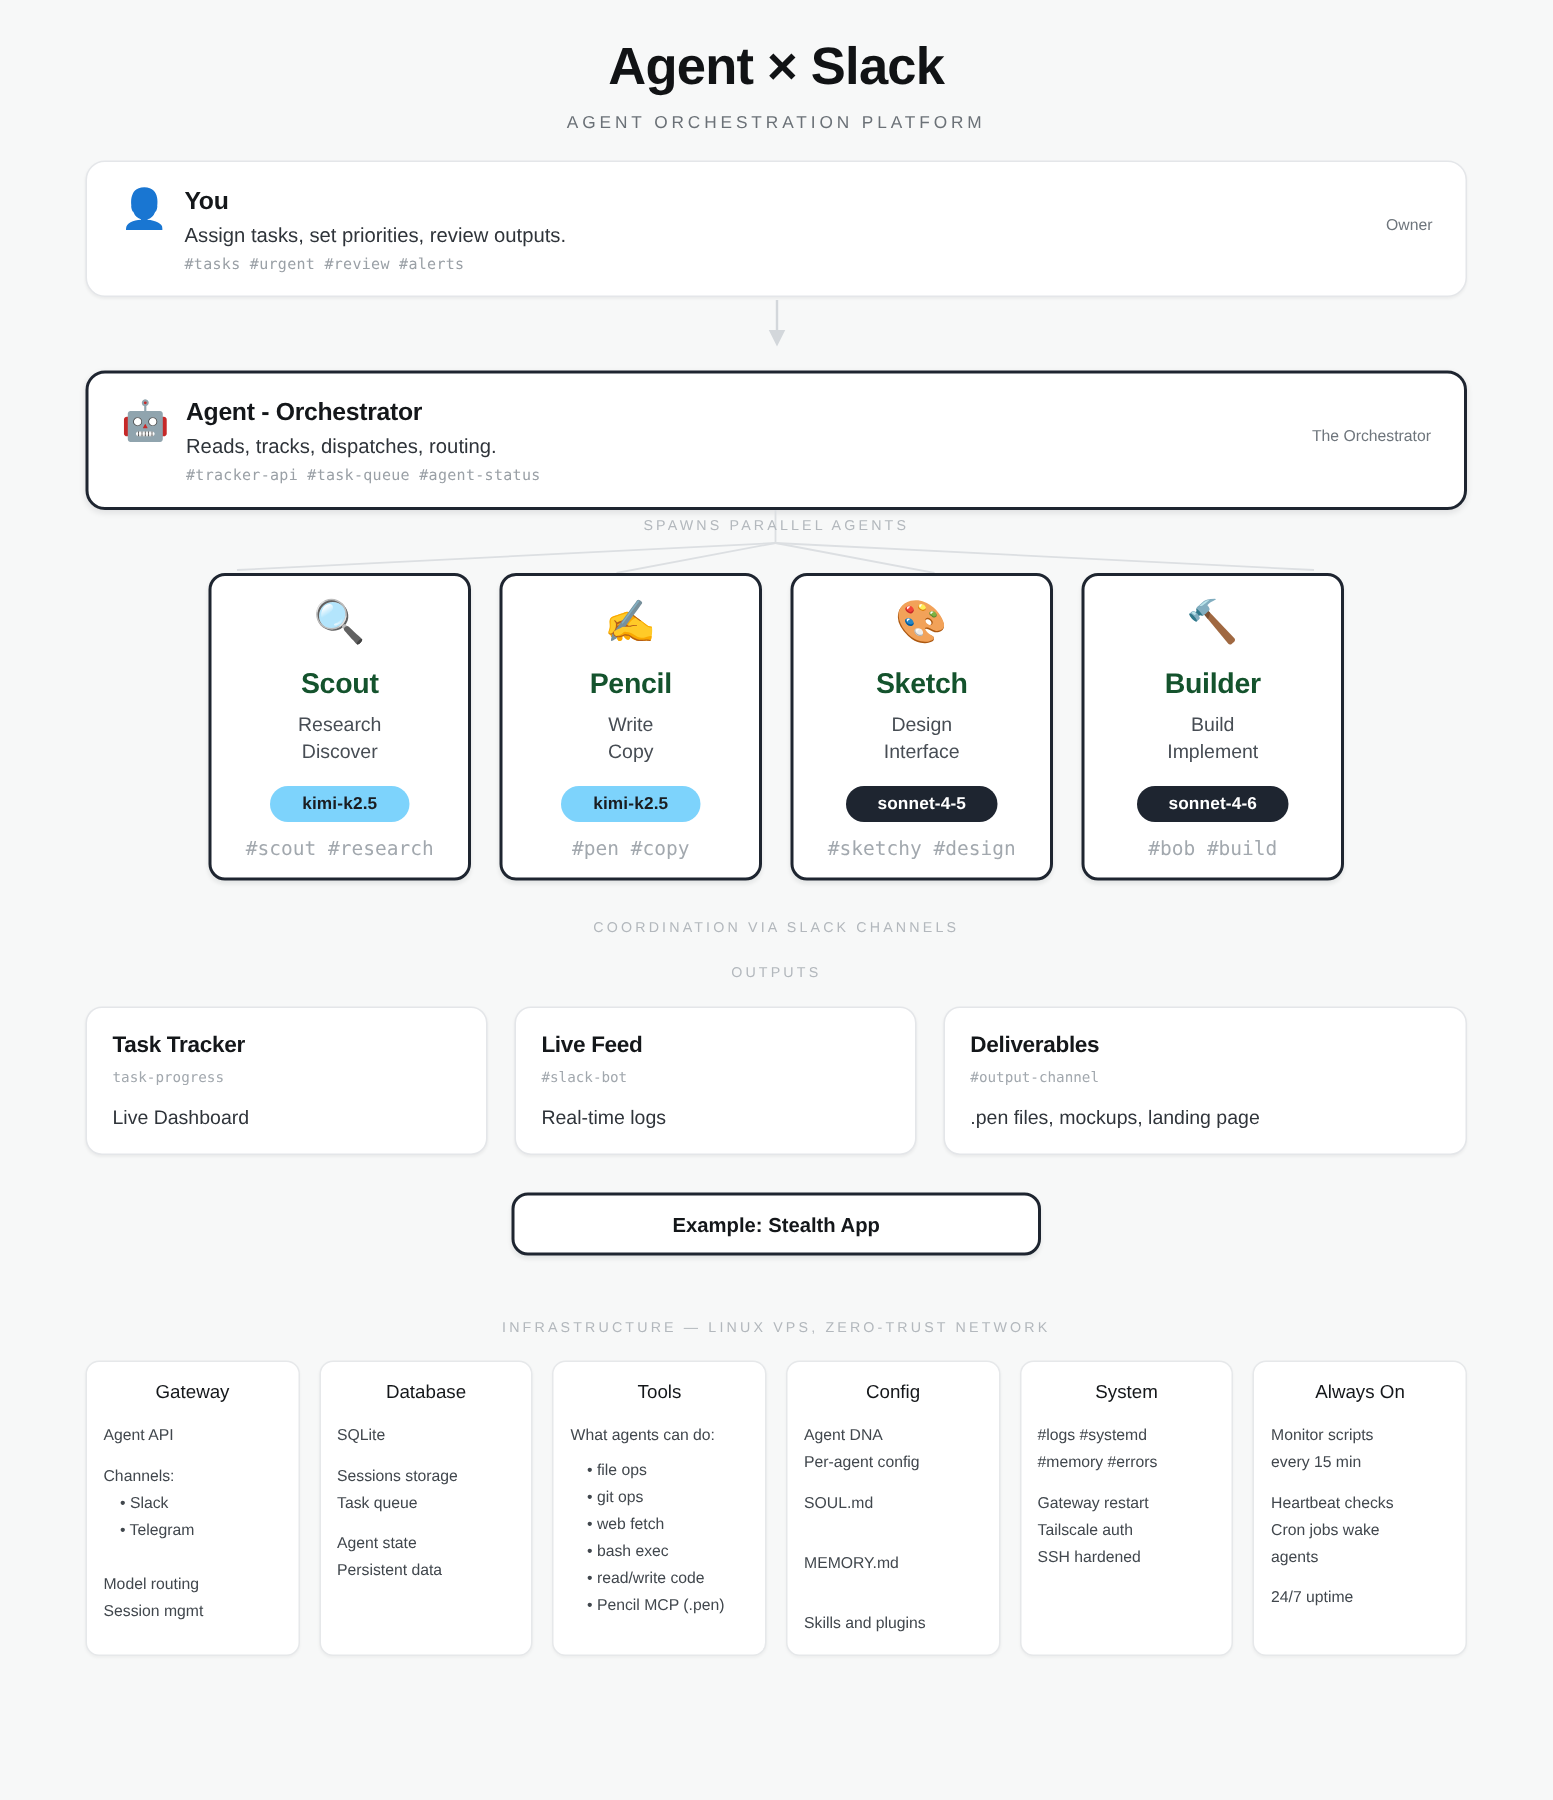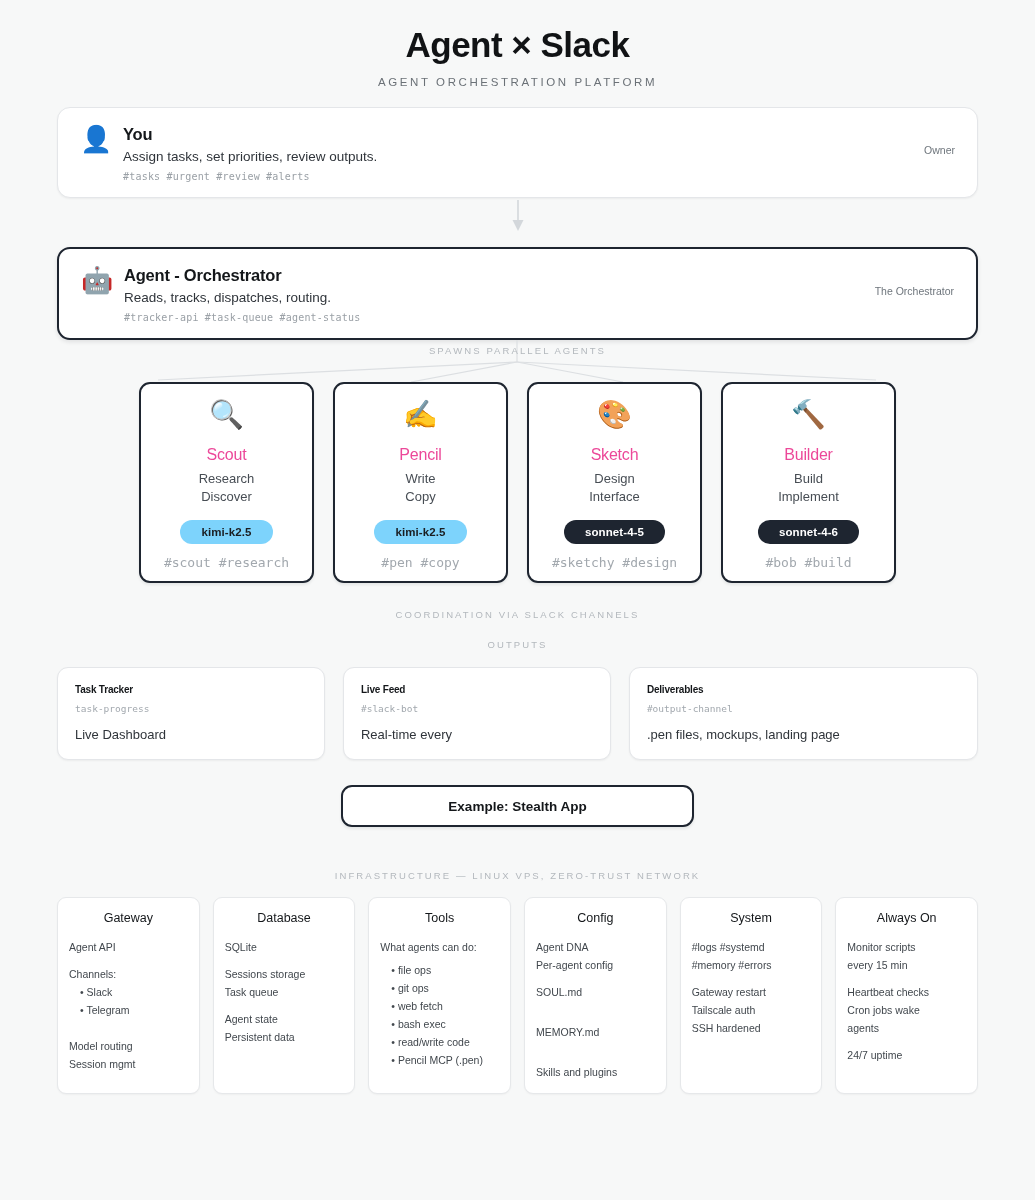--- a/index.html
+++ b/index.html
@@ -105,24 +105,24 @@
     width: 175px;
     background: #ffffff;
     border: 2.2px solid #1e2530;
     border-radius: 11px;
     padding: 15px 10px 11px 10px;
     text-align: center;
     box-shadow: 0 2px 3px rgba(16,20,26,0.08);
   }
   .agent-emoji { font-size: 28px; line-height: 1.15; height: 36px; }
   .agent-name {
-    font-size: 16px;
-    font-weight: normal;
+    font-size: 19px;
+    font-weight: bold;
     margin-top: 11px;
-    color: #ec4899;
+    color: #14532d;
     letter-spacing: -0.2px;
   }
   .agent-role {
     font-size: 13px;
     color: #474d54;
     margin-top: 6px;
     line-height: 1.35;
   }
   .agent-badge {
     display: inline-block;
@@ -159,21 +159,21 @@
   .out-card {
     flex: 1;
     background: #ffffff;
     border: 1px solid #e4e6e9;
     border-radius: 11px;
     padding: 16px 17px 17px 17px;
     min-height: 78px;
     box-shadow: 0 1px 2px rgba(16,20,26,0.05);
   }
   .out-card.wide { flex: 1.35; }
-  .out-title { font-size: 10px; font-weight: bold; color: #14171a; letter-spacing: -0.2px; }
+  .out-title { font-size: 15px; font-weight: bold; color: #14171a; letter-spacing: -0.2px; }
   .out-channel {
     font-family: "DejaVu Sans Mono", monospace;
     font-size: 9.5px;
     color: #a2a8ae;
     margin-top: 8px;
   }
   .out-desc { font-size: 13px; color: #2f343a; margin-top: 13px; }
 
   
   .example {
@@ -332,21 +332,21 @@
 
   <div class="outputs">
     <div class="out-card">
       <div class="out-title">Task Tracker</div>
       <div class="out-channel">task-progress</div>
       <div class="out-desc">Live Dashboard</div>
     </div>
     <div class="out-card">
       <div class="out-title">Live Feed</div>
       <div class="out-channel">#slack-bot</div>
-      <div class="out-desc">Real-time every</div>
+      <div class="out-desc">Real-time logs</div>
     </div>
     <div class="out-card wide">
       <div class="out-title">Deliverables</div>
       <div class="out-channel">#output-channel</div>
       <div class="out-desc">.pen files, mockups, landing page</div>
     </div>
   </div>
 
   <div class="example">
     <div class="example-title">Example: Stealth App</div>

